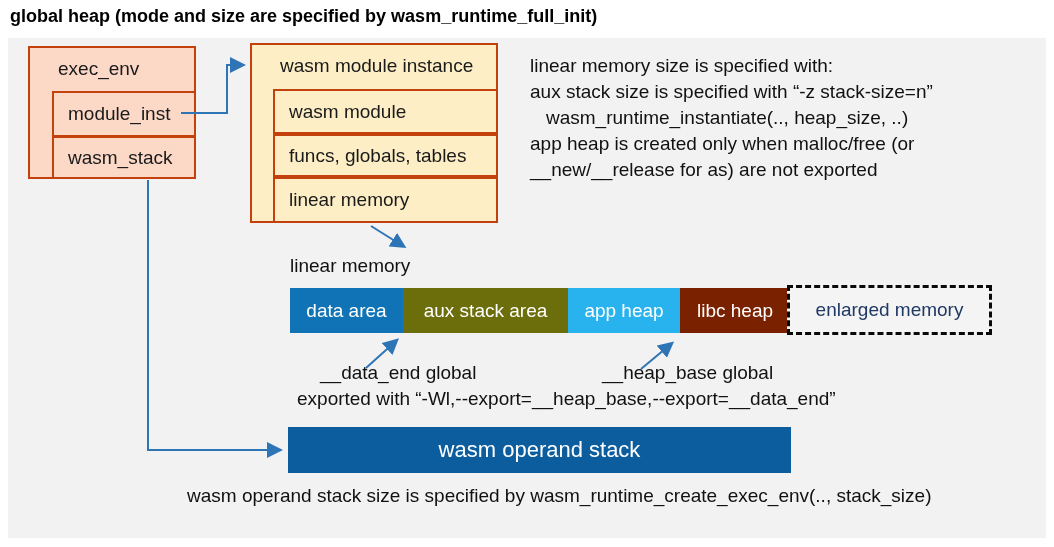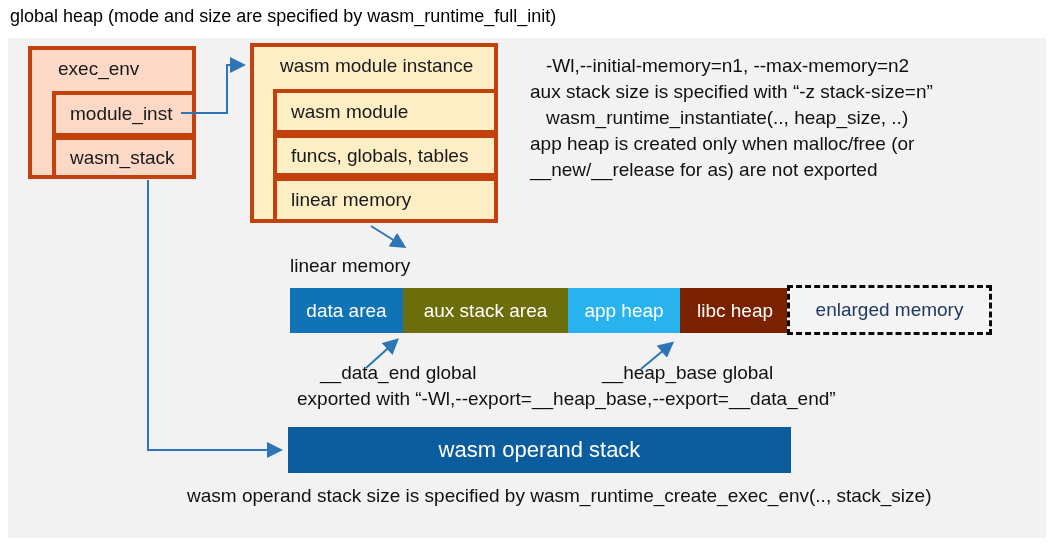--- a/index.html
+++ b/index.html
@@ -2,24 +2,24 @@
 <html><head>
 <meta charset="utf-8">
 <style>
   html,body{margin:0;padding:0}
   body{
     width:1054px;height:547px;position:relative;overflow:hidden;
     background:#ffffff;color:#1a1a1a;
     font-family:"Liberation Sans", sans-serif;
   }
   .abs{position:absolute;box-sizing:border-box}
-  .title{left:10px;top:6px;font-size:18px;font-weight:400;color:#000;white-space:nowrap}
+  .title{left:10px;top:6px;font-size:18px;font-weight:700;color:#000;white-space:nowrap}
   .panel{left:8px;top:38px;width:1038px;height:500px;background:#f2f2f2}
 
-  .box{position:absolute;box-sizing:border-box;border:4px solid #c2410c;font-size:19px}
+  .box{position:absolute;box-sizing:border-box;border:2px solid #c2410c;font-size:19px}
   .pink{background:#fcd8c7}
   .cream{background:#fdeec6}
   .boxlabel{position:absolute;box-sizing:border-box;display:flex;align-items:center;
     padding-left:30px;font-size:19px;white-space:nowrap}
   .row{display:flex;align-items:center;padding-left:14px;white-space:nowrap}
 
   .noteblock{position:absolute;font-size:19px;line-height:26px;color:#111;white-space:nowrap}
   .indent{padding-left:16px}
 
   .seg{position:absolute;box-sizing:border-box;display:flex;align-items:center;justify-content:center;
@@ -47,21 +47,21 @@
 <div class="box pink row" style="left:52px;top:91px;width:144px;height:46px">module_inst</div>
 <div class="box pink row" style="left:52px;top:136px;width:144px;height:43px">wasm_stack</div>
 
 <div class="box cream" style="left:250px;top:43px;width:248px;height:180px"></div>
 <div class="boxlabel" style="left:250px;top:43px;width:248px;height:46px">wasm module instance</div>
 <div class="box cream row" style="left:273px;top:89px;width:225px;height:45px">wasm module</div>
 <div class="box cream row" style="left:273px;top:134px;width:225px;height:43px">funcs, globals, tables</div>
 <div class="box cream row" style="left:273px;top:177px;width:225px;height:46px">linear memory</div>
 
 <div class="noteblock" style="left:530px;top:53px">
-  <div class="indent">-Wl,--initial-memory=n1, --max-memory=n2</div>
+  <div>linear memory size is specified with:</div>
   <div>aux stack size is specified with “-z stack-size=n”</div>
   <div class="indent">wasm_runtime_instantiate(.., heap_size, ..)</div>
   <div>app heap is created only when malloc/free (or</div>
   <div>__new/__release for as) are not exported</div>
 </div>
 
 <div class="freelabel" style="left:290px;top:255px">linear memory</div>
 
 <div class="seg seg-data" style="left:290px;top:288px;width:113px;height:45px">data area</div>
 <div class="seg seg-aux" style="left:403px;top:288px;width:165px;height:45px">aux stack area</div>

